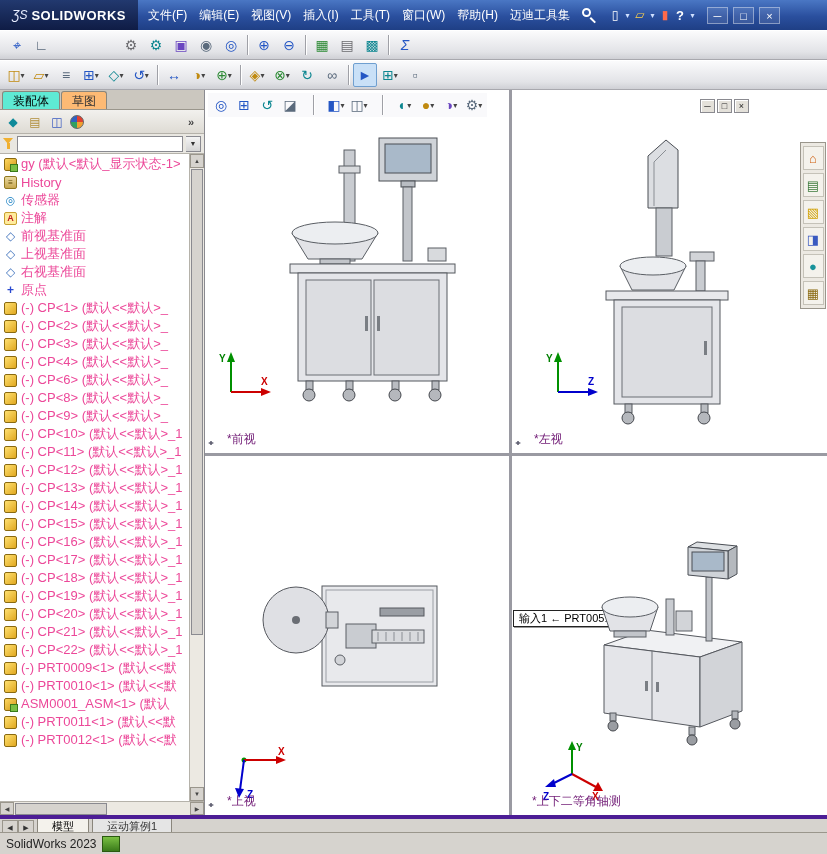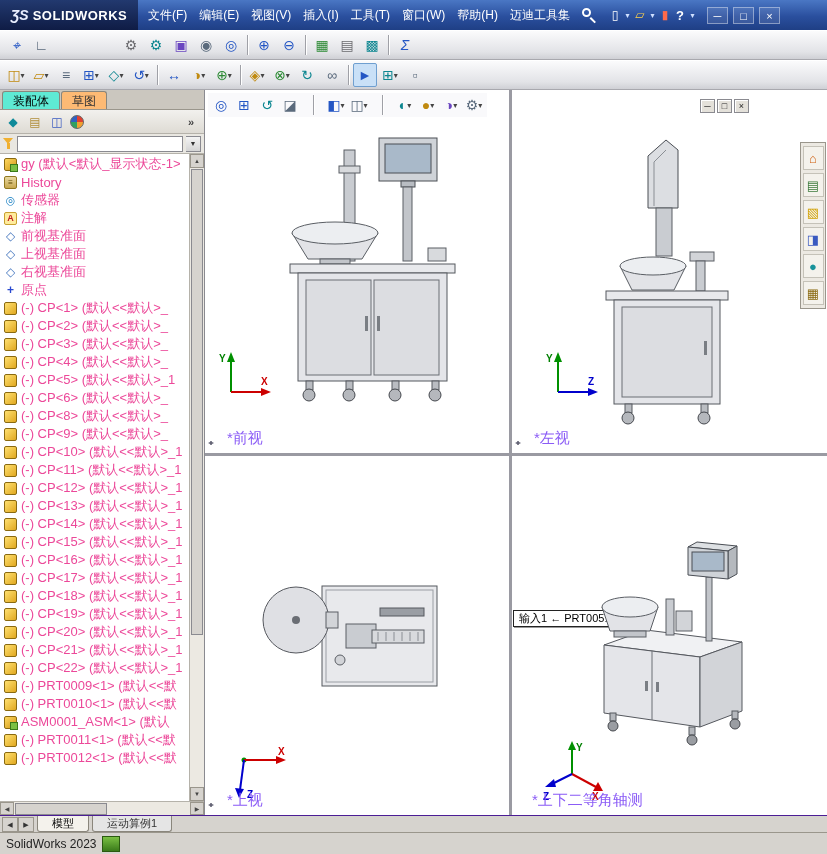--- a/index.html
+++ b/index.html
@@ -5,21 +5,21 @@
 *{margin:0;padding:0;box-sizing:border-box;}
 html,body{width:827px;height:854px;overflow:hidden;}
 body{font-family:"Liberation Sans","DejaVu Sans",sans-serif;font-size:12px;background:#d6d3ce;}
 .app{position:relative;width:827px;height:854px;background:#c8c8cc;}
 
 
 .titlebar{position:absolute;top:0;left:0;right:0;height:30px;display:flex;align-items:center;
  background:linear-gradient(#4a77c4,#2a4f9e 55%,#1f3f85);}
 .logo{width:138px;height:30px;display:flex;align-items:center;justify-content:center;
  background:linear-gradient(#22396f,#0f1c45);flex:none;}
-.logo-mark{color:#e9eeff;font-weight:bold;font-style:italic;font-size:14px;margin-right:4px;}
+.logo-mark{color:#e9eeff;font-weight:normal;font-style:italic;font-size:12px;margin-right:4px;}
 .logo-text{color:#fff;font-weight:bold;font-size:13px;letter-spacing:.5px;}
 .menus{display:flex;align-items:center;margin-left:4px;}
 .menu-item{color:#fff;padding:0 6px;height:22px;line-height:22px;white-space:nowrap;}
 .search-icon{width:18px;height:18px;position:relative;margin-left:4px;flex:none;}
 .search-icon i{position:absolute;top:2px;left:2px;width:9px;height:9px;border:2px solid #fff;border-radius:50%;}
 .search-icon i::after{content:"";position:absolute;left:7px;top:7px;width:7px;height:2px;background:#fff;transform:rotate(45deg);transform-origin:0 0;}
 .title-icons{display:flex;align-items:center;margin-left:10px;gap:1px;}
 .titlebtn{min-width:14px;height:18px;display:flex;align-items:center;justify-content:center;color:#fff;font-size:12px;}
 .ti-page{color:#fff;}
 .ti-folder{color:#ffd24a;}
@@ -93,40 +93,40 @@
 .hthumb{width:92px;height:12px;background:#d6d3ce;border:1px solid #8a8a90;margin:0 1px;}
 .hspace{flex:1;}
 
 
 .graphics{position:absolute;top:90px;left:205px;width:622px;height:725px;background:#9a9aa2;}
 .vp{position:absolute;background:#fff;overflow:hidden;}
 .vpA{left:0;top:0;width:304px;height:363px;}
 .vpB{left:307px;top:0;width:315px;height:363px;}
 .vpC{left:0;top:366px;width:304px;height:359px;}
 .vpD{left:307px;top:366px;width:315px;height:359px;}
-.vplabel{position:absolute;left:22px;bottom:5px;font-size:15px;color:#8b5cf6;white-space:nowrap;}
+.vplabel{position:absolute;left:22px;bottom:5px;font-size:12px;color:#701a75;white-space:nowrap;}
 .vpgrip{position:absolute;left:3px;bottom:6px;font-size:8px;color:#667;letter-spacing:-2px;}
 .vpgrip::after{content:"◂▸";}
 .view-toolbar{position:absolute;top:3px;left:3px;display:flex;align-items:center;gap:1px;background:rgba(249,249,251,.92);padding:1px 2px;}
 .view-toolbar .tbtn{min-width:22px;height:22px;}
 .doc-controls{position:absolute;top:9px;left:188px;display:flex;gap:2px;}
 .docbtn{width:15px;height:14px;background:#e4e1da;border:1px solid #8a8a90;box-shadow:inset 1px 1px 0 #fff;
  font-size:9px;line-height:12px;text-align:center;color:#222;}
 .taskpane{position:absolute;right:1px;top:52px;width:26px;background:#ece9e2;border:1px solid #9a968c;
  padding:3px 0;display:flex;flex-direction:column;gap:3px;align-items:center;z-index:5;}
 .tpbtn{width:21px;height:24px;display:flex;align-items:center;justify-content:center;font-size:13px;
  background:#f4f2ec;border:1px solid #c5c2b8;}
 .tp-home{color:#d06010;} .tp-lib{color:#3a7a3a;} .tp-folder{color:#d0a000;}
 .tp-palette{color:#3a5ac0;} .tp-appearance{color:#18929a;} .tp-props{color:#8a6a10;}
 .drawing,.triad{position:absolute;}
 .callout{position:absolute;left:1px;top:154px;border:1px solid #222;background:#fff;font-size:11px;
  padding:0 5px;height:17px;line-height:15px;color:#000;box-shadow:1px 1px 0 #999;white-space:nowrap;}
 
 
-.tabsrow{position:absolute;left:0;right:0;bottom:22px;height:17px;background:#d6d3ce;border-top:1px solid #4c1d95;
+.tabsrow{position:absolute;left:0;right:0;bottom:22px;height:17px;background:#d6d3ce;border-top:4px solid #4c1d95;
  display:flex;align-items:flex-start;padding-left:2px;}
 .tab-scroll{width:16px;height:15px;background:#d6d3ce;border:1px solid #9a968c;font-size:7px;
  display:flex;align-items:center;justify-content:center;color:#333;margin-top:1px;}
 .ts-l::after{content:"◀";} .ts-r::after{content:"▶";}
 .btab{padding:1px 14px;font-size:11px;background:#e5e5e5;border:1px solid #8a867c;border-top:none;
  border-radius:0 0 3px 3px;margin-left:3px;color:#333;height:16px;line-height:13px;}
 .btab.active{background:#f4f2ec;color:#000;}
 .statusbar{position:absolute;left:0;right:0;bottom:0;height:22px;background:#d6d3ce;border-top:1px solid #9a968c;
  display:flex;align-items:center;font-size:12px;color:#222;padding-left:6px;}
 .sb-rgt{margin-left:auto;display:flex;align-items:center;height:100%;}
@@ -366,24 +366,20 @@
             <div class="trow">
               <span class="ticon i-part"></span>
               <span class="tlabel">(-) CP&lt;3&gt; (默认&lt;&lt;默认&gt;_</span>
             </div>
 
             <div class="trow">
               <span class="ticon i-part"></span>
               <span class="tlabel">(-) CP&lt;4&gt; (默认&lt;&lt;默认&gt;_</span>
             </div>
 
-            <div class="trow">
-              <span class="ticon i-part"></span>
-              <span class="tlabel">(-) CP&lt;5&gt; (默认&lt;&lt;默认&gt;_1</span>
-            </div>
 
             <div class="trow">
               <span class="ticon i-part"></span>
               <span class="tlabel">(-) CP&lt;6&gt; (默认&lt;&lt;默认&gt;_</span>
             </div>
 
 
             <div class="trow">
               <span class="ticon i-part"></span>
               <span class="tlabel">(-) CP&lt;8&gt; (默认&lt;&lt;默认&gt;_</span>

